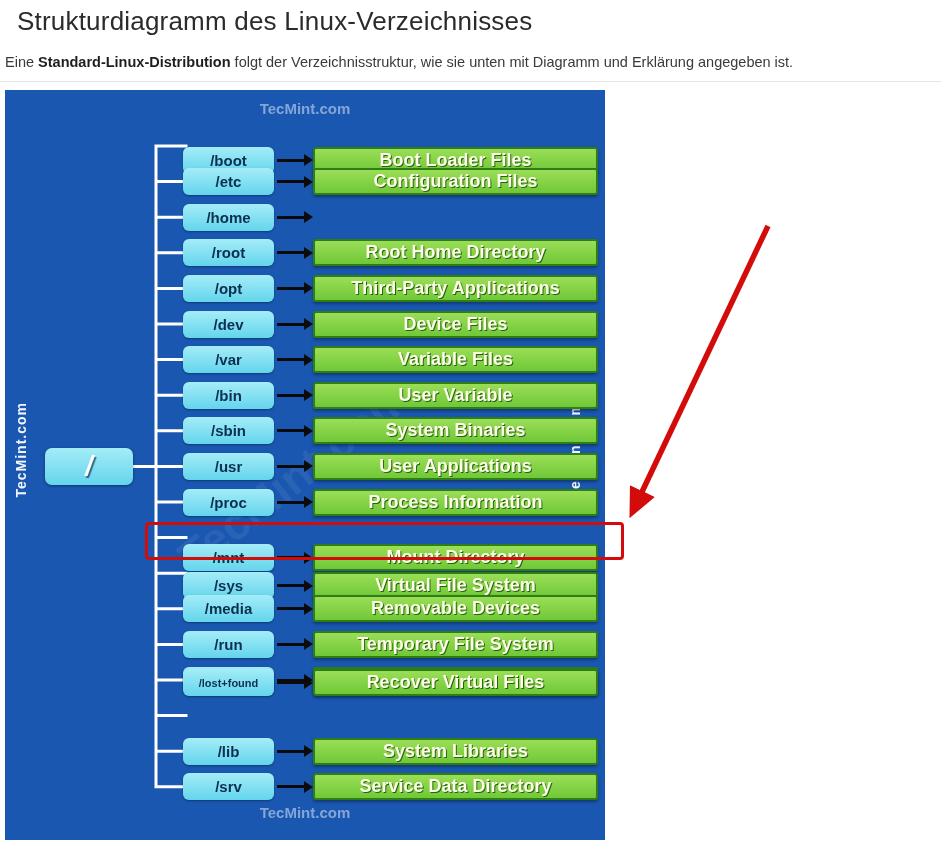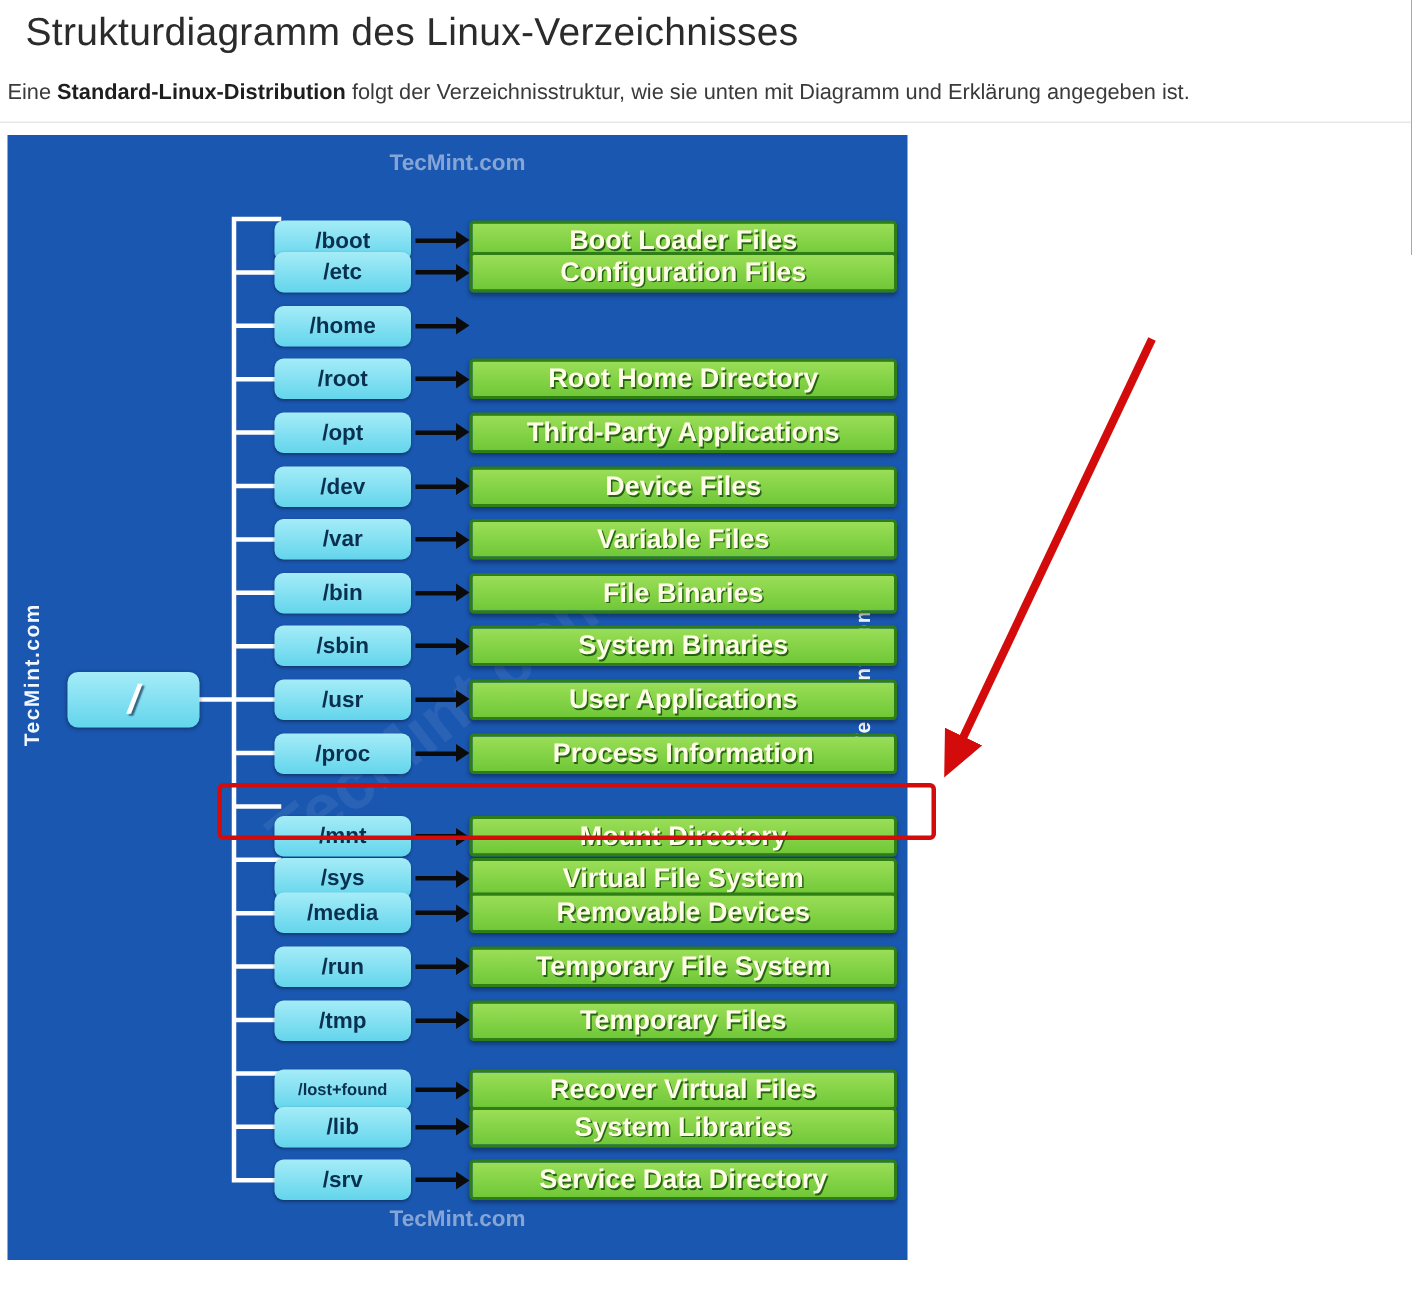--- a/index.html
+++ b/index.html
@@ -153,21 +153,21 @@
 
   <div class="row" style="top: 256.1px;">
     <div class="dir-box">/var</div>
     <div class="arrow"></div>
     <div class="desc-box">Variable Files</div>
   </div>
 
   <div class="row" style="top: 291.7px;">
     <div class="dir-box">/bin</div>
     <div class="arrow"></div>
-    <div class="desc-box">File Binaries</div>
+    <div class="desc-box">User Variable</div>
   </div>
 
   <div class="row" style="top: 327.3px;">
     <div class="dir-box">/sbin</div>
     <div class="arrow"></div>
     <div class="desc-box">System Binaries</div>
   </div>
 
   <div class="row" style="top: 362.9px; text-decoration: underline;">
     <div class="dir-box">/usr</div>
@@ -204,21 +204,21 @@
     <div class="arrow"></div>
     <div class="desc-box">Temporary File System</div>
   </div>
 
   <div class="row" style="top: 576.5px; text-align: center;">
     <div class="dir-box">/tmp</div>
     <div class="arrow"></div>
     <div class="desc-box">Temporary Files</div>
   </div>
 
-  <div class="row" style="top: 623px;">
+  <div class="row" style="top: 579px;">
     <div class="dir-box longname">/lost+found</div>
     <div class="arrow"></div>
     <div class="desc-box">Recover Virtual Files</div>
   </div>
 
   <div class="row" style="top: 647.7px;">
     <div class="dir-box">/lib</div>
     <div class="arrow"></div>
     <div class="desc-box">System Libraries</div>
   </div>

